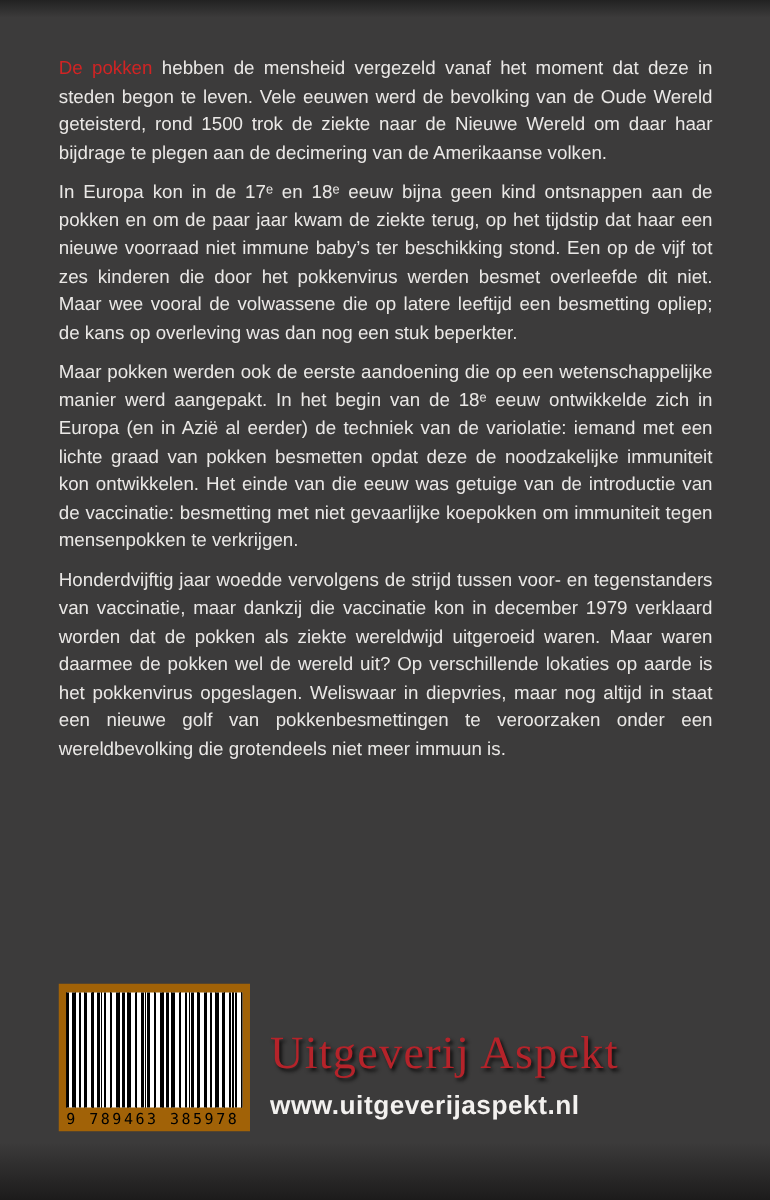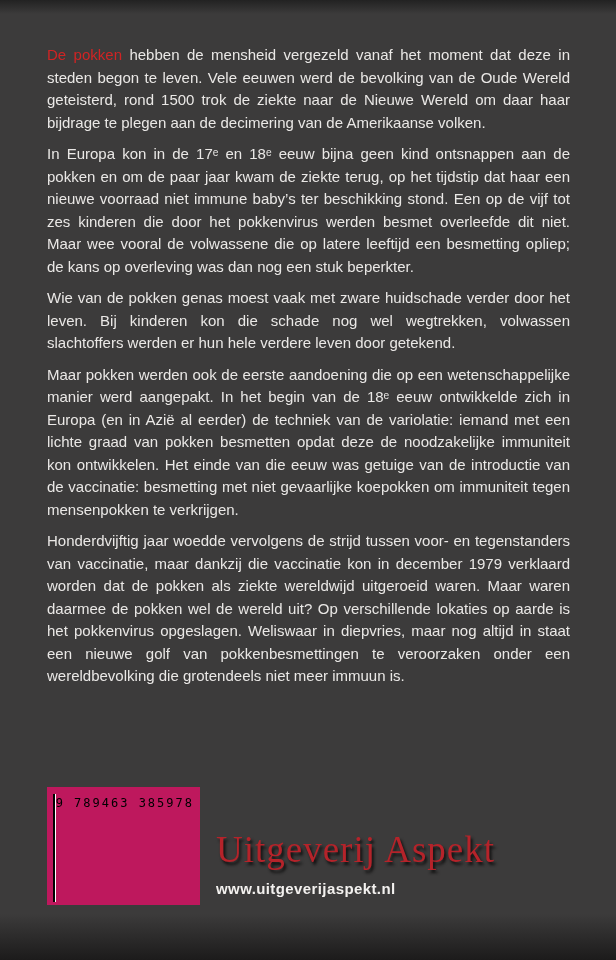--- a/index.html
+++ b/index.html
@@ -30,23 +30,23 @@
     text-align:justify;
     hyphens:auto;-webkit-hyphens:auto;
   }
   .text-block p{margin:0 0 9px 0;}
   .lead-red{color:var(--accent-red);}
   .footer{
     position:absolute;left:47px;top:787px;right:36px;
     display:flex;align-items:stretch;
   }
   .barcode{
-    width:153px;height:118px;background:#be185d;
+    width:153px;height:118px;background:#a16207;
     box-sizing:border-box;padding:7px 6px 3px 6px;
-    display:flex;flex-direction:row;flex:0 0 auto;
+    display:flex;flex-direction:column;flex:0 0 auto;
   }
   .bars{
     flex:1;
     background:
       repeating-linear-gradient(90deg,#000 0 2px,rgba(0,0,0,0) 2px 5px),
       repeating-linear-gradient(90deg,#000 0 1px,#fff 1px 7px);
   }
   .barcode-number{
     font-family:"DejaVu Sans Mono","Liberation Mono",monospace;
     font-size:12px;color:#000;letter-spacing:2px;
@@ -58,32 +58,31 @@
     padding-bottom:8px;
   }
   .publisher{
     font-family:"Liberation Serif","DejaVu Serif",serif;
     font-size:37px;color:var(--publisher-red);
     letter-spacing:1px;
     text-shadow:2px 3px 3px rgba(10,10,10,0.9);
   }
   .website{
     margin-top:9px;color:#f3f1ef;
-    font-size:15px;font-weight:bold;letter-spacing:0.4px;
+    font-size:21px;font-weight:bold;letter-spacing:0.4px;
   }
 </style>
 </head>
 <body>
 
 <div class="cover">
 
   <div class="text-block">
     <p><span class="lead-red">De pokken</span><span> hebben de mensheid vergezeld vanaf het moment dat deze in steden begon te leven. Vele eeuwen werd de bevolking van de Oude Wereld geteisterd, rond 1500 trok de ziekte naar de Nieuwe Wereld om daar haar bijdrage te plegen aan de decimering van de Amerikaanse volken.</span></p>
     <p>In Europa kon in de 17ᵉ en 18ᵉ eeuw bijna geen kind ontsnappen aan de pokken en om de paar jaar kwam de ziekte terug, op het tijdstip dat haar een nieuwe voorraad niet immune baby’s ter beschikking stond. Een op de vijf tot zes kinderen die door het pokkenvirus werden besmet overleefde dit niet. Maar wee vooral de volwassene die op latere leeftijd een besmetting opliep; de kans op overleving was dan nog een stuk beperkter.</p>
-    <p>Wie van de pokken genas moest vaak met zware huidschade verder door het leven. Bij kinderen kon die schade nog wel wegtrekken, volwassen slachtoffers werden er hun hele verdere leven door getekend.</p>
     <p>Maar pokken werden ook de eerste aandoening die op een wetenschappelijke manier werd aangepakt. In het begin van de 18ᵉ eeuw ontwikkelde zich in Europa (en in Azië al eerder) de techniek van de variolatie: iemand met een lichte graad van pokken besmetten opdat deze de noodzakelijke immuniteit kon ontwikkelen. Het einde van die eeuw was getuige van de introductie van de vaccinatie: besmetting met niet gevaarlijke koepokken om immuniteit tegen mensenpokken te verkrijgen.</p>
     <p>Honderdvijftig jaar woedde vervolgens de strijd tussen voor- en tegenstanders van vaccinatie, maar dankzij die vaccinatie kon in december 1979 verklaard worden dat de pokken als ziekte wereldwijd uitgeroeid waren. Maar waren daarmee de pokken wel de wereld uit? Op verschillende lokaties op aarde is het pokkenvirus opgeslagen. Weliswaar in diepvries, maar nog altijd in staat een nieuwe golf van pokkenbesmettingen te veroorzaken onder een wereldbevolking die grotendeels niet meer immuun is.</p>
   </div>
 
   <div class="footer">
     <div class="barcode">
       <div class="bars"></div>
       <div class="barcode-number">9 789463 385978</div>
     </div>
     <div class="publisher-block">

